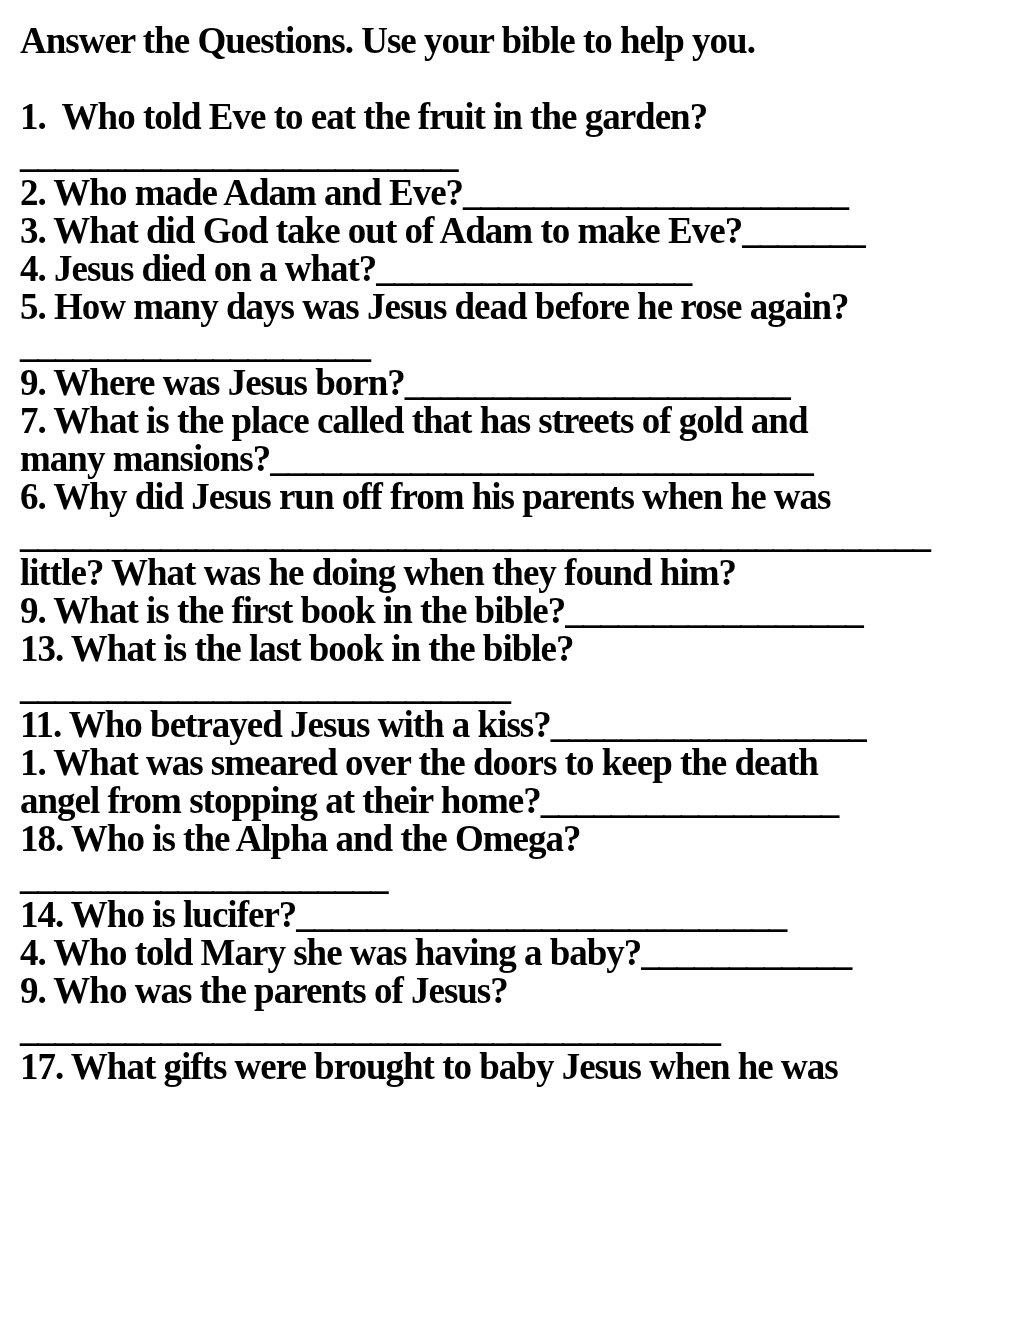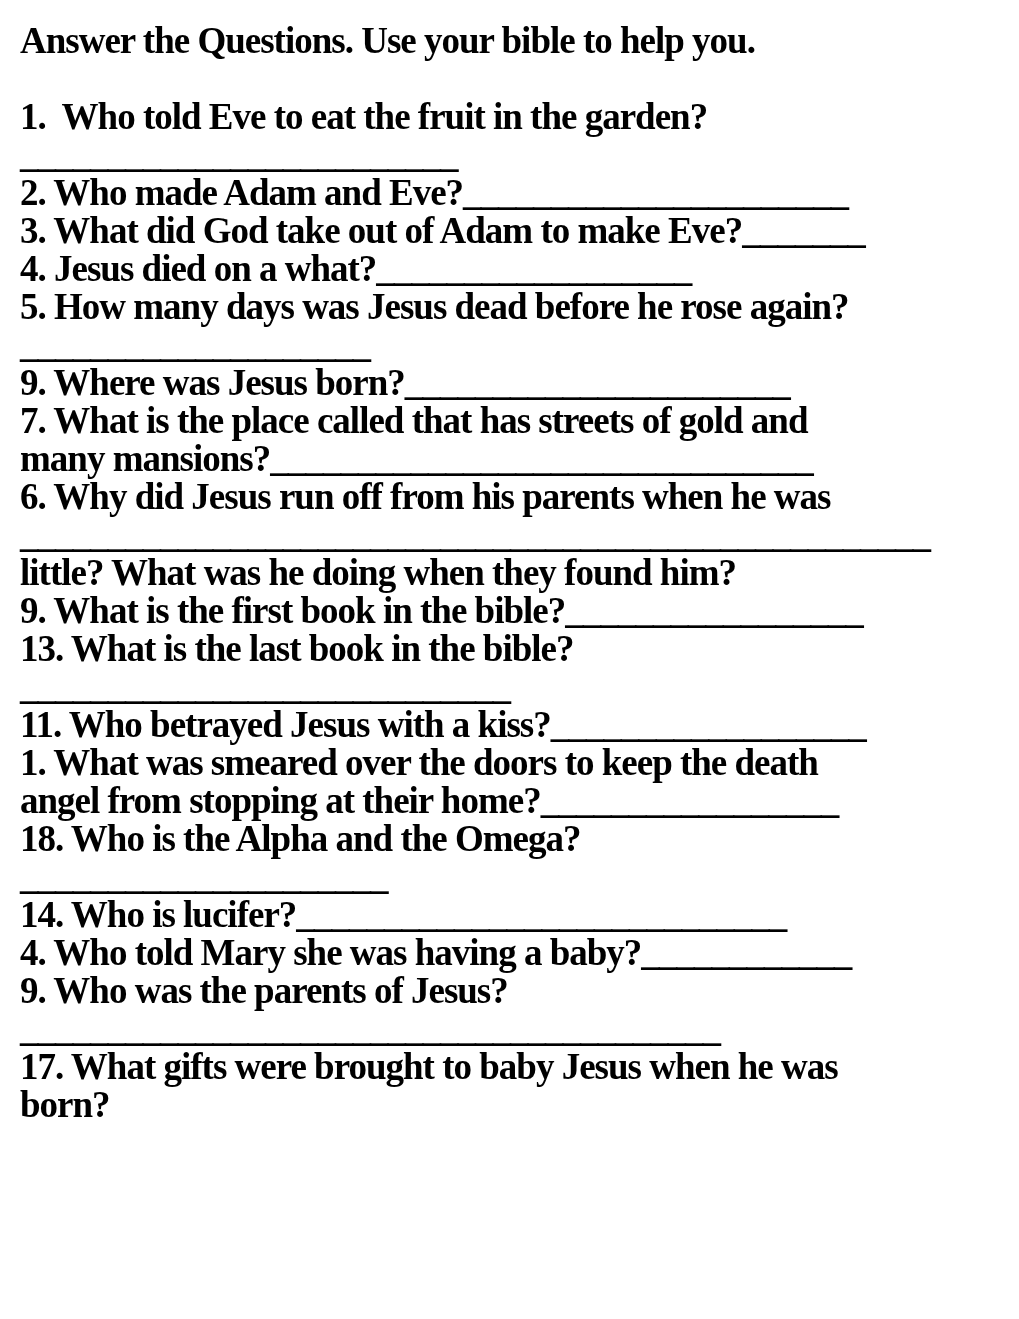--- a/index.html
+++ b/index.html
@@ -63,15 +63,14 @@
       <div class="line question">11. Who betrayed Jesus with a kiss?__________________</div>
       <div class="line question">1. What was smeared over the doors to keep the death</div>
       <div class="line question-continuation">angel from stopping at their home?_________________</div>
       <div class="line question">18. Who is the Alpha and the Omega?</div>
       <div class="line answer-line">_____________________</div>
       <div class="line question">14. Who is lucifer?____________________________</div>
       <div class="line question">4. Who told Mary she was having a baby?____________</div>
       <div class="line question">9. Who was the parents of Jesus?</div>
       <div class="line answer-line">________________________________________</div>
       <div class="line question">17. What gifts were brought to baby Jesus when he was</div>
-      <div class="line question-continuation">born?</div>
     </div>
 </div>
 
 </body></html>

